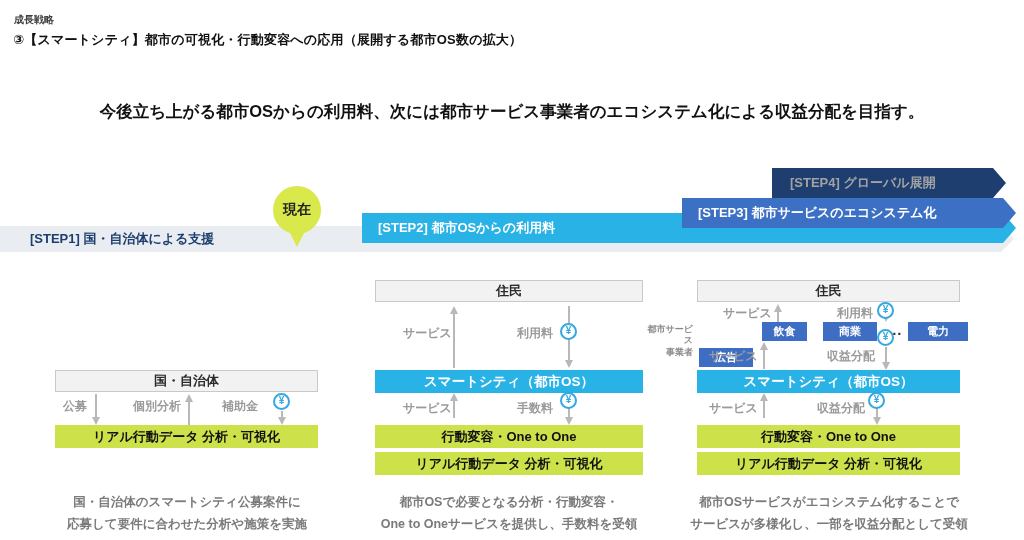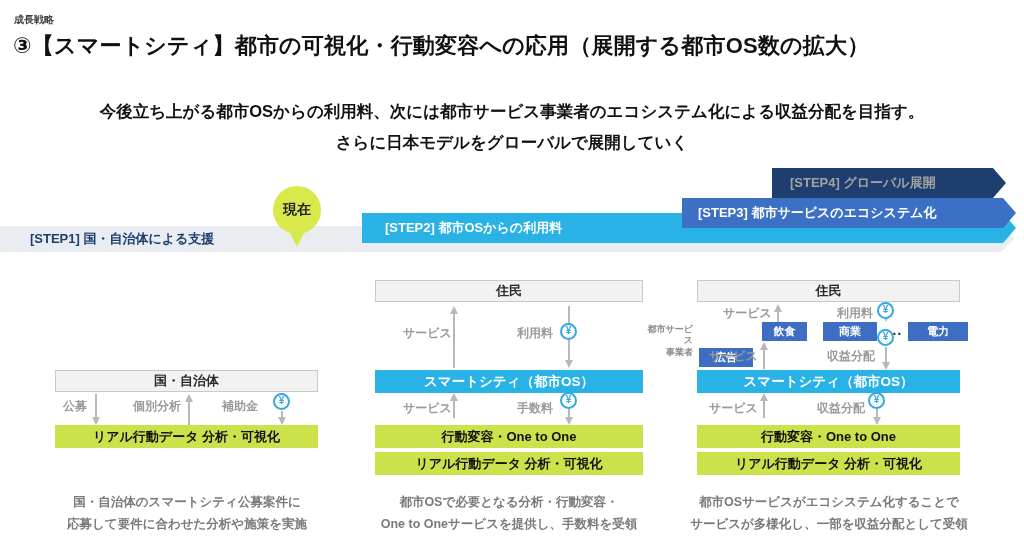--- a/index.html
+++ b/index.html
@@ -1,27 +1,27 @@
 <!DOCTYPE html>
 <html><head>
 <meta charset="utf-8">
 <style>
   html,body{margin:0;padding:0;background:#fff;}
   .canvas{position:relative;width:1024px;height:540px;background:#fff;overflow:hidden;
           font-family:"Liberation Sans","DejaVu Sans",sans-serif;color:#1a1a1a;}
   .eyebrow{position:absolute;left:14px;top:13px;font-size:10px;font-weight:bold;color:#3f3f3f;}
-  .title{position:absolute;left:13px;top:31px;font-size:22px;font-weight:bold;color:#111;letter-spacing:0.2px;}
+  .title{position:absolute;left:13px;top:31px;font-size:13px;font-weight:bold;color:#111;letter-spacing:0.2px;}
   .subtitle{position:absolute;left:0;top:96px;width:1024px;text-align:center;font-size:16.5px;font-weight:bold;color:#111;line-height:1.85;}
   
   .band{position:absolute;display:flex;align-items:center;font-weight:bold;font-size:13px;
         clip-path:polygon(0 0,calc(100% - 13px) 0,100% 50%,calc(100% - 13px) 100%,0 100%);}
   .band1{left:0;top:226px;width:1014px;height:26px;background:#e9edf1;color:#1d3e6e;z-index:1;padding-left:0;}
   .band1 span{padding-left:30px;}
   .band2{left:362px;top:213px;width:654px;height:30px;background:#29b2e6;color:#fff;z-index:2;}
-  .band2 span{padding-left:16px;margin-left:7px;}
+  .band2 span{padding-left:16px;}
   .band3{left:682px;top:198px;width:334px;height:30px;background:#3b70c4;color:#fff;z-index:3;}
   .band3 span{padding-left:16px;}
   .band4{left:772px;top:168px;width:234px;height:30px;background:#1d3e6e;color:#a3a3a3;z-index:4;}
   .band4 span{padding-left:18px;}
   .bubble{position:absolute;left:273px;top:186px;width:48px;height:48px;border-radius:50%;background:#d9e84b;
           z-index:6;display:flex;align-items:center;justify-content:center;font-size:14px;font-weight:bold;color:#222;}
   .bubble-tail{position:absolute;left:289px;top:231px;width:0;height:0;z-index:6;
           border-left:8px solid transparent;border-right:8px solid transparent;border-top:16px solid #d9e84b;}
   
   .col{position:absolute;}
@@ -45,21 +45,20 @@
 </style>
 </head>
 <body>
 
 <div class="canvas">
 
   <div class="eyebrow">成長戦略</div>
   <div class="title">③【スマートシティ】都市の可視化・行動変容への応用（展開する都市OS数の拡大）</div>
   <div class="subtitle">
     <div>今後立ち上がる都市OSからの利用料、次には都市サービス事業者のエコシステム化による収益分配を目指す。</div>
-    <div>さらに日本モデルをグローバルで展開していく</div>
   </div>
 
   <div class="band band1">
     <span>[STEP1] 国・自治体による支援</span>
   </div>
   <div class="band band2">
     <span>[STEP2] 都市OSからの利用料</span>
   </div>
   <div class="band band3">
     <span>[STEP3] 都市サービスのエコシステム化</span>

